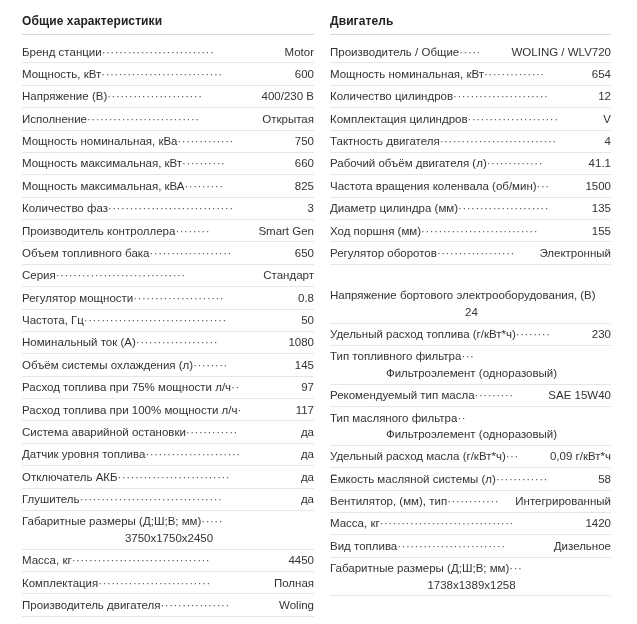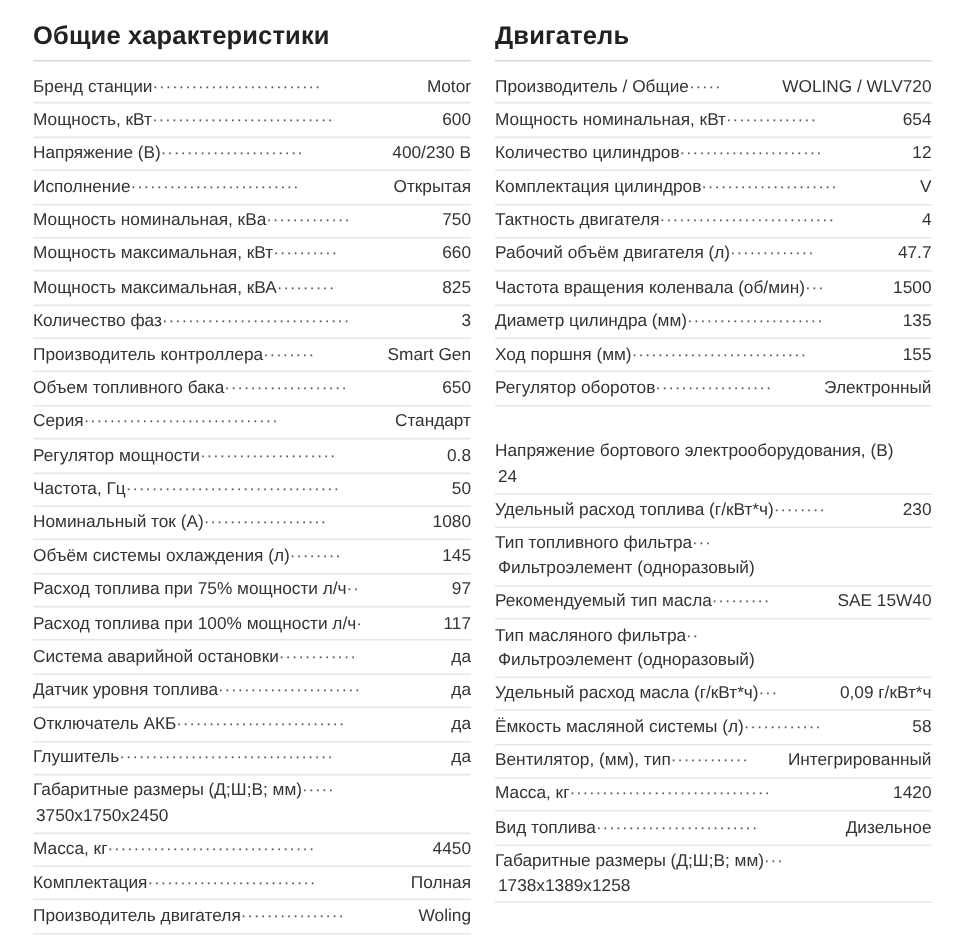--- a/index.html
+++ b/index.html
@@ -24,24 +24,24 @@
     box-sizing: border-box;
   }
   .col-left {
     width: 322px;
     padding-left: 22px;
     padding-right: 8px;
   }
   .col-right {
     width: 315px;
     padding-left: 8px;
-    padding-right: 16px;
+    padding-right: 26px;
   }
   .section-title {
-    font-size: 17px;
+    font-size: 12px;
     font-weight: bold;
     color: #222222;
     margin: 0 0 6px 0;
     letter-spacing: 0.1px;
   }
   .divider {
     border: 0;
     border-top: 1px solid #d8d8d8;
     margin: 5px 0 6px 0;
   }
@@ -73,21 +73,21 @@
   }
   
   .leader {
     display: inline;
     letter-spacing: 0.5px;
     color: #555;
   }
   .spec-row.wrap .spec-value {
     float: none;
     display: block;
-    text-align: left;
+    text-align: center;
     margin-top: 2px;
   }
   .spec-row.wrapped-label .spec-label {
     white-space: normal;
     display: block;
     margin-top: 20px;
   }
 </style>
 </head>
 <body>
@@ -189,21 +189,21 @@
         <li class="spec-row">
           <span class="spec-inner"><span class="spec-value">12</span><span class="spec-label">Количество цилиндров</span><span class="leader">······················</span></span>
         </li>
         <li class="spec-row">
           <span class="spec-inner"><span class="spec-value">V</span><span class="spec-label">Комплектация цилиндров</span><span class="leader">·····················</span></span>
         </li>
         <li class="spec-row">
           <span class="spec-inner"><span class="spec-value">4</span><span class="spec-label">Тактность двигателя</span><span class="leader">···························</span></span>
         </li>
         <li class="spec-row">
-          <span class="spec-inner"><span class="spec-value">47.7</span><span class="spec-label">Рабочий объём двигателя (л)</span><span class="leader">·············</span></span>
+          <span class="spec-inner"><span class="spec-value">41.1</span><span class="spec-label">Рабочий объём двигателя (л)</span><span class="leader">·············</span></span>
         </li>
         <li class="spec-row">
           <span class="spec-inner"><span class="spec-value">1500</span><span class="spec-label">Частота вращения коленвала (об/мин)</span><span class="leader">···</span></span>
         </li>
         <li class="spec-row">
           <span class="spec-inner"><span class="spec-value">135</span><span class="spec-label">Диаметр цилиндра (мм)</span><span class="leader">·····················</span></span>
         </li>
         <li class="spec-row">
           <span class="spec-inner"><span class="spec-value">155</span><span class="spec-label">Ход поршня (мм)</span><span class="leader">···························</span></span>
         </li>

